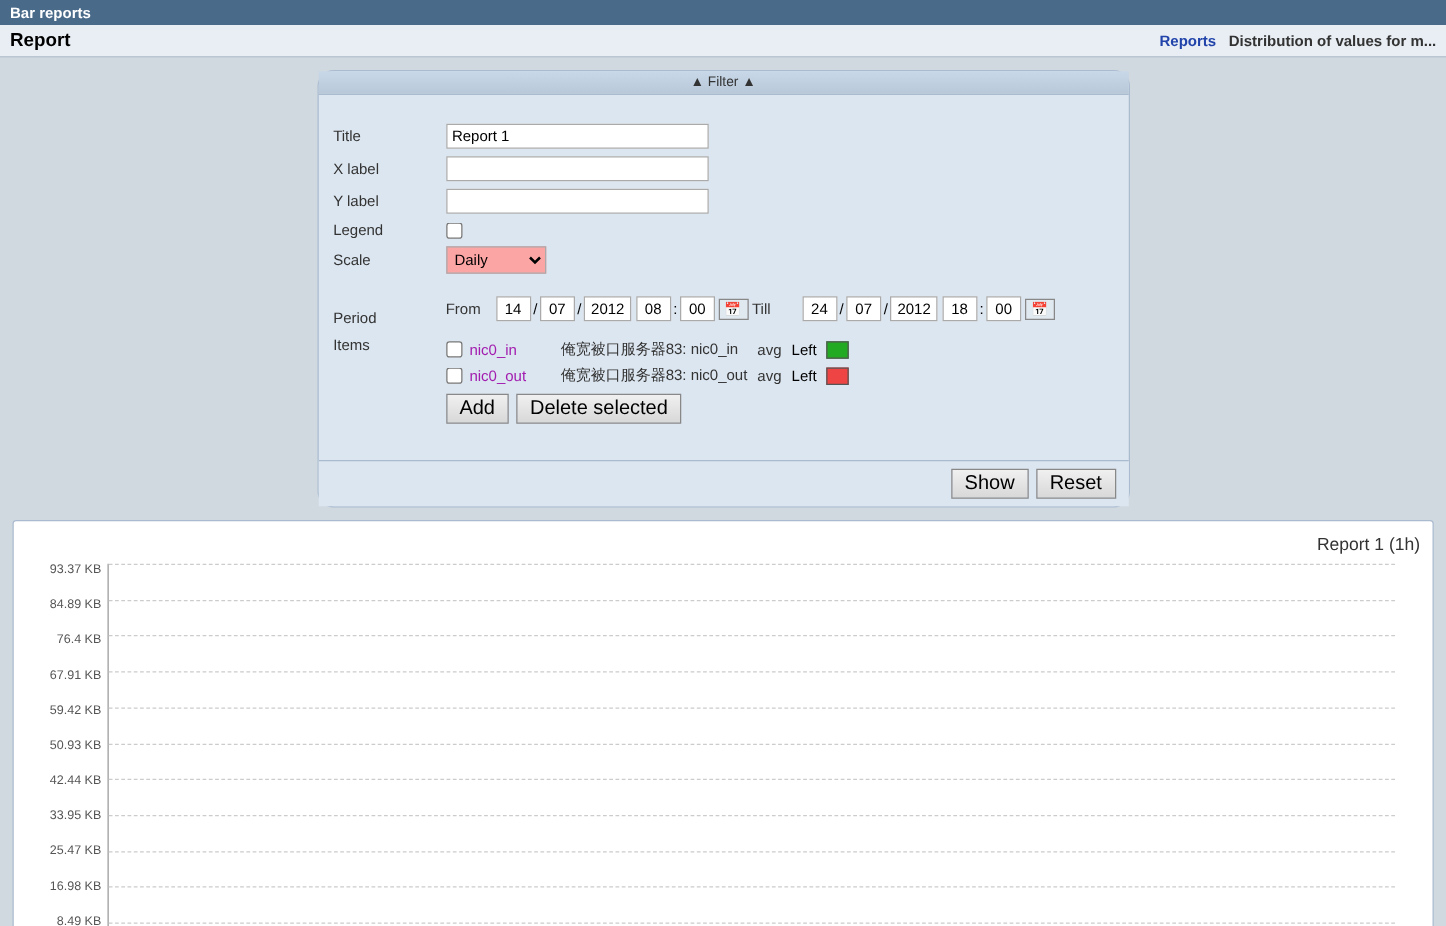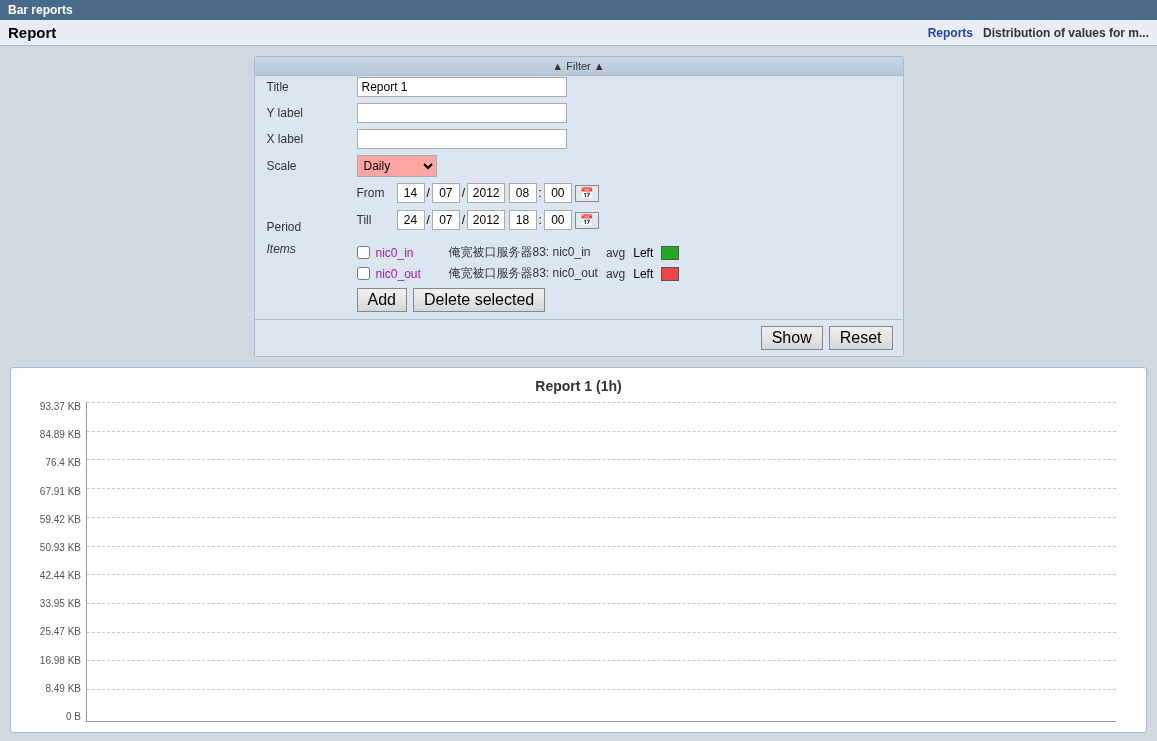--- a/index.html
+++ b/index.html
@@ -34,36 +34,36 @@
       text-decoration: none;
     }
 
     #main-content {
       padding: 10px;
     }
 
     .filter-section {
       background: #dce6f0;
       border: 1px solid #aabbd0;
-      border-radius: 3px;
+      border-radius: 13px;
       max-width: 650px;
       margin: 0 auto 10px auto;
     }
 
     .filter-title {
       background: linear-gradient(to bottom, #c8d8e8, #b8c8d8);
       text-align: center;
       padding: 3px;
       font-size: 11px;
       border-bottom: 1px solid #aabbd0;
       color: #333;
     }
 
     .filter-body {
-      padding: 1px 12px;
+      padding: 23px 12px;
     }
 
     .form-row {
       display: flex;
       align-items: center;
       margin-bottom: 6px;
     }
 
     .form-label {
       width: 90px;
@@ -201,23 +201,23 @@
     #chart-container {
       background: white;
       border: 1px solid #aabbd0;
       border-radius: 3px;
       padding: 10px;
       margin-top: 6px;
       position: relative;
     }
 
     #chart-title {
-      text-align: center;
+      text-align: right;
       font-size: 14px;
-      font-weight: bold;
+      font-weight: normal;
       margin-bottom: 8px;
       color: #333;
     }
 
     #y-axis-labels {
       position: absolute;
       left: -65px;
       top: 0;
       bottom: 0;
       width: 60px;
@@ -250,22 +250,23 @@
       position: absolute;
       top: 0; left: 1px; right: 0; bottom: 1px;
       display: flex;
       align-items: flex-end;
       justify-content: space-around;
       padding: 0 5px;
     }
 
     .period-group {
       display: flex;
-      flex-direction: column;
+      flex-direction: row;
       gap: 3px;
+      margin-top: 12px;
     }
   </style>
 </head>
 <body>
 
 <div id="title-bar">
   <span>Bar reports</span>
 </div>
 
 <div id="report-header">
@@ -282,29 +283,33 @@
   <div class="filter-section">
     <div class="filter-title">▲ Filter ▲</div>
     <div class="filter-body">
 
       <div class="form-row">
         <span class="form-label">Title</span>
         <input class="form-input form-input-wide" type="text" value="Report 1" style="">
       </div>
 
       <div class="form-row">
+        <span class="form-label">X label</span>
+        <input class="form-input form-input-wide" type="text" value="" style="">
+      </div>
+
+      <div class="form-row">
         <span class="form-label">Y label</span>
         <input class="form-input form-input-wide" type="text" value="" style="">
       </div>
 
       <div class="form-row">
-        <span class="form-label">X label</span>
-        <input class="form-input form-input-wide" type="text" value="" style="">
-      </div>
-
+        <span class="form-label">Legend</span>
+        <input type="checkbox" class="legend-checkbox" style="">
+      </div>
 
       <div class="form-row">
         <span class="form-label">Scale</span>
         <select class="scale-select">
           <option>Daily</option>
           <option>Hourly</option>
           <option>Weekly</option>
           <option>Monthly</option>
         </select>
       </div>
@@ -337,21 +342,21 @@
             &nbsp;
             <input class="date-part" type="text" value="18" style="">
             <span class="date-sep">:</span>
             <input class="date-part" type="text" value="00" style="">
             <button class="cal-btn">📅</button>
           </div>
         </div>
       </div>
 
       <div class="form-row" style="align-items:flex-start;">
-        <span class="form-label" style="padding-top:2px;font-style:italic;">Items</span>
+        <span class="form-label" style="padding-top:2px;">Items</span>
         <div class="items-section">
 
           <div class="item-row">
             <input type="checkbox" class="item-checkbox" style="">
             <a href="#" class="item-link">nic0_in</a>
             <span class="item-desc">俺宽被口服务器83: nic0_in</span>
             <span class="item-func">avg</span>
             <span class="item-side">Left</span>
             <div class="color-box" style="background:#22aa22;"></div>
           </div>

